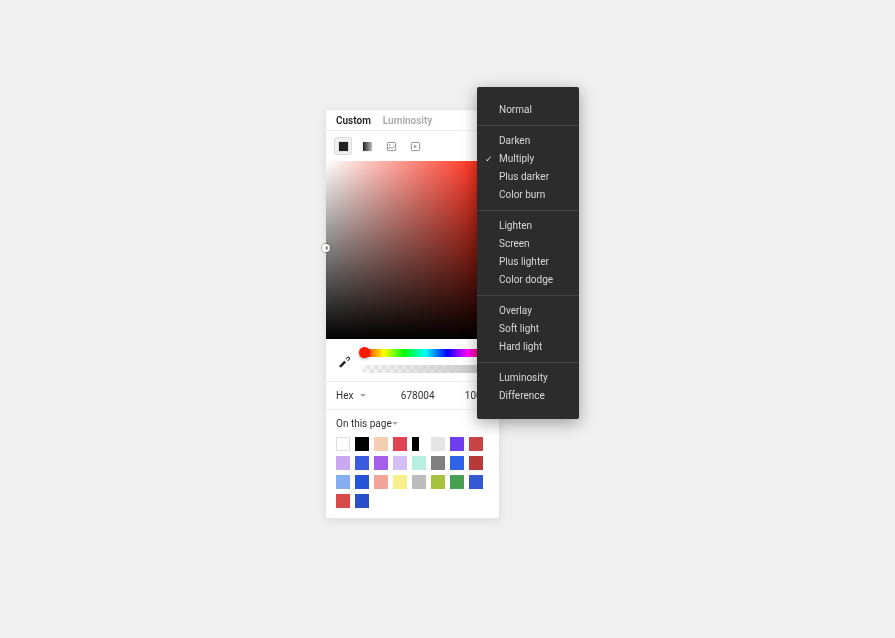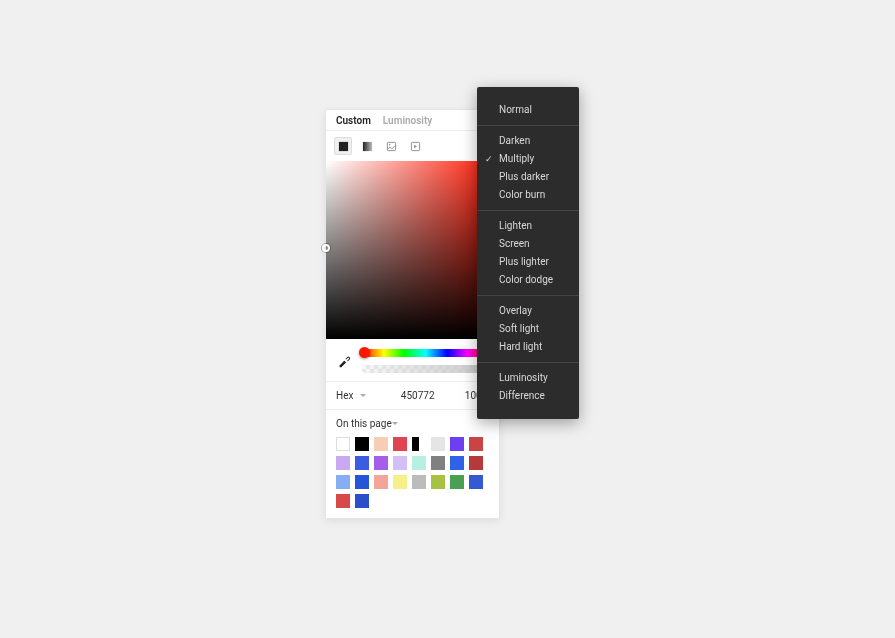--- a/index.html
+++ b/index.html
@@ -271,21 +271,21 @@
         <div class="slider-thumb" style="right:-3px;"></div>
       </div>
     </div>
   </div>
 
   <div class="hex-row">
     <div class="hex-label">
       <span>Hex</span>
       <span class="chev"></span>
     </div>
-    <span class="hex-value">450772</span>
+    <span class="hex-value">678004</span>
     <span class="opacity-value">100%</span>
   </div>
 
   <div class="swatches-section">
     <div class="swatches-header">
       <span>On this page</span>
       <span class="chev"></span>
     </div>
     <div class="swatches-grid" id="swatches-grid">
         <div class="swatch white" style="background: rgb(255, 255, 255);"></div>

